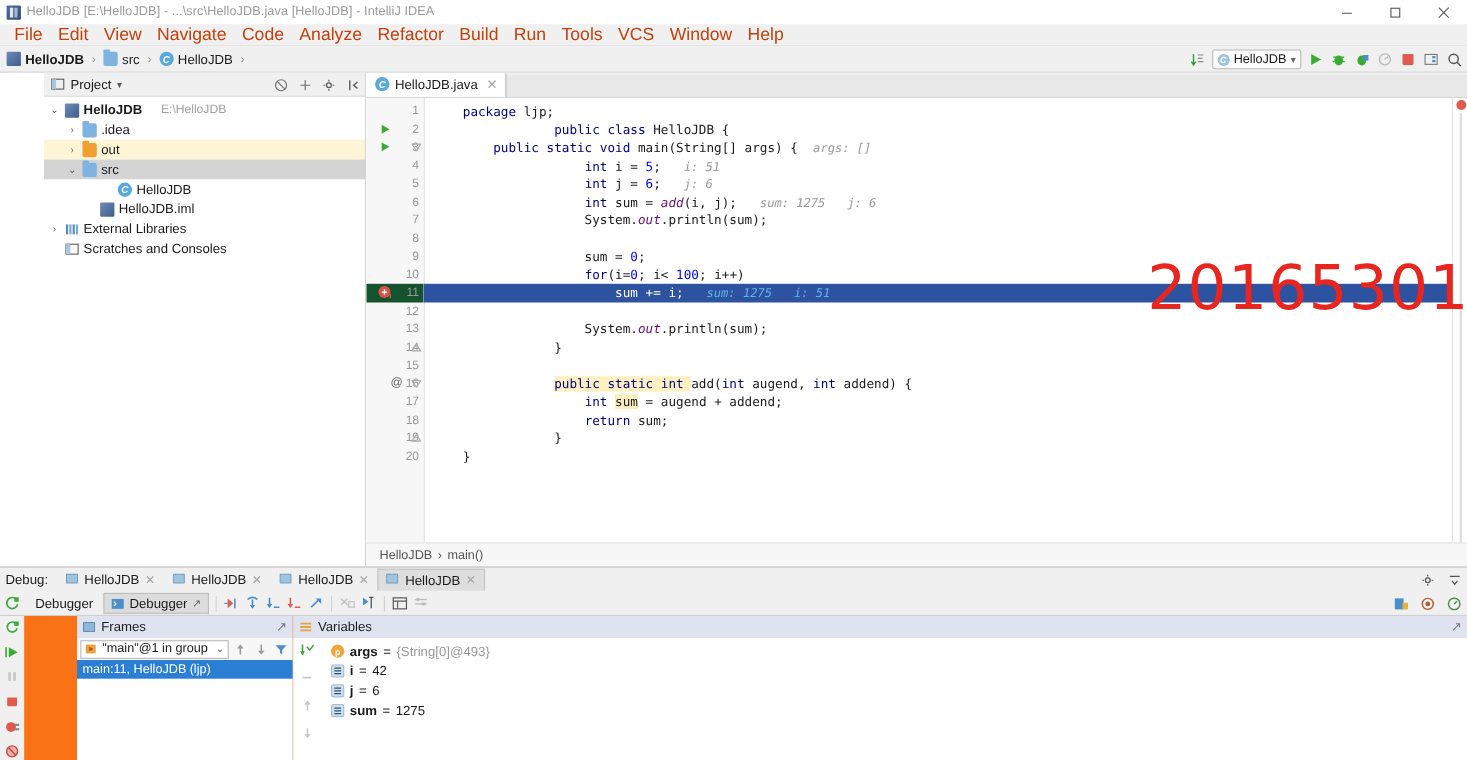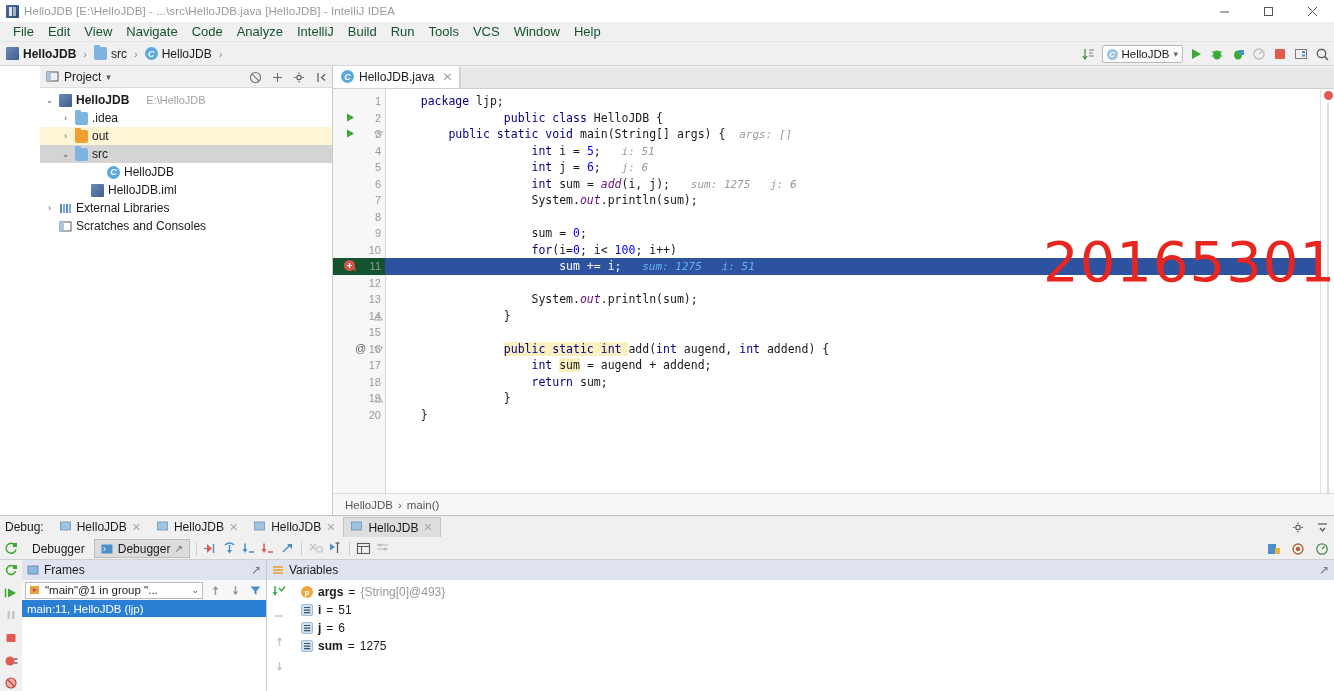--- a/index.html
+++ b/index.html
@@ -26,21 +26,21 @@
   .titlebar .tb-icon:before{content:"";position:absolute;left:7px;top:2px;width:3px;height:9px;background:#fff;opacity:.55;}
   .tb-title { color:#9a9a9a; font-size:11.5px; letter-spacing:.1px; white-space:nowrap;}
   .winbtns { position:absolute; right:0; top:0; height:22px; display:flex; }
   .winbtn { width:44px; height:22px; display:flex; align-items:center; justify-content:center;
             color:#555; font-size:11px; }
   .winbtn svg{display:block;}
 
   
   .menubar { height:20px; background:#f0f0f0; display:flex; align-items:center; padding-left:6px;
              border-bottom:1px solid #e4e4e4; flex:0 0 20px; }
-  .menu-item { padding:1px 7px; font-size:13px; color:#14532d; white-space:nowrap; }
+  .menu-item { padding:1px 7px; font-size:16px; color:#c2410c; white-space:nowrap; }
 
   
   .navbar { height:24px; background:#f0f0f0; display:flex; align-items:center;
             padding-left:6px; border-bottom:1px solid #d6d6d6; position:relative; flex:0 0 24px; }
   .crumb { display:flex; align-items:center; gap:4px; font-size:12px; }
   .crumb .sep { color:#8a8a8a; margin:0 3px; font-size:11px;}
   .crumb .name { font-weight:bold; }
   .crumb .name.reg { font-weight:normal; }
   .ic { width:13px; height:13px; display:inline-block; position:relative; flex:0 0 13px;}
   .ic-module { background:linear-gradient(135deg,#6e8cb8,#3d5c8c); border-radius:1px;}
@@ -120,21 +120,21 @@
   .dbg-toolbar { height:22px; display:flex; align-items:center; gap:3px; padding-left:3px;
                  border-bottom:1px solid #d0d0d0; position:relative; flex:0 0 22px;}
   .subtab { height:19px; padding:0 6px; display:flex; align-items:center; gap:4px; font-size:12px;}
   .subtab.active { background:#dcdcdc; border:1px solid #bdbdbd; }
   .tb-sep { width:1px; height:14px; background:#d0d0d0; margin:0 3px; }
   .dbg-toolbar-right{position:absolute;right:4px;top:0;height:22px;display:flex;align-items:center;gap:8px;}
   .dbg-main { flex:1 1 auto; display:flex; min-height:0; }
   .dbg-left-rail { width:22px; flex:0 0 22px; background:#f0f0f0; display:flex; flex-direction:column;
                    align-items:center; padding-top:2px; gap:7px; }
   .frames-col { width:245px; flex:0 0 245px; display:flex; flex-direction:column; border-right:1px solid #c9c9c9;
-                background:#f97316;}
+                background:#f97316;padding-left:48px;}
   .sect-head { height:20px; background:#dfe3ef; display:flex; align-items:center; gap:5px; padding-left:5px;
                font-size:12px; position:relative; flex:0 0 20px;}
   .sect-head .sh-right{position:absolute;right:5px;top:0;height:20px;display:flex;align-items:center;color:#777;}
   .frames-toolbar { height:20px; display:flex; align-items:center; gap:4px; padding:0 3px; background:#f7f7f7; flex:0 0 20px;}
   .thread-sel { flex:1 1 auto; height:17px; border:1px solid #b9b9b9; background:#fff; display:flex;
                 align-items:center; gap:4px; padding:0 3px; font-size:11.5px; overflow:hidden; white-space:nowrap;}
   .frame-list { flex:1 1 auto; background:#fff; }
   .frame-row { height:17px; display:flex; align-items:center; padding-left:5px; font-size:11.5px; }
   .frame-row.sel { background:#2a7fd4; color:#fff; }
   .frame-row .it { margin-left:3px;}
@@ -180,21 +180,21 @@
     </div>
   </div>
 
   <div class="menubar" id="menubar">
       <div class="menu-item">File</div>
       <div class="menu-item">Edit</div>
       <div class="menu-item">View</div>
       <div class="menu-item">Navigate</div>
       <div class="menu-item">Code</div>
       <div class="menu-item">Analyze</div>
-      <div class="menu-item">IntelliJ</div>
+      <div class="menu-item">Refactor</div>
       <div class="menu-item">Build</div>
       <div class="menu-item">Run</div>
       <div class="menu-item">Tools</div>
       <div class="menu-item">VCS</div>
       <div class="menu-item">Window</div>
       <div class="menu-item">Help</div>
     </div>
 
   <div class="navbar">
     <div class="crumb">
@@ -788,21 +788,21 @@
               <div class="var-row">
                 <span class="vic p">p</span>
                 <span class="var-name">args</span>
                 <span>=</span>
                 <span class="var-val">{String[0]@493}</span>
               </div>
               <div class="var-row">
                 <span class="vic prim">☰</span>
                 <span class="var-name">i</span>
                 <span>=</span>
-                <span class="var-valn">51</span>
+                <span class="var-valn">42</span>
               </div>
               <div class="var-row">
                 <span class="vic prim">☰</span>
                 <span class="var-name">j</span>
                 <span>=</span>
                 <span class="var-valn">6</span>
               </div>
               <div class="var-row">
                 <span class="vic prim">☰</span>
                 <span class="var-name">sum</span>

